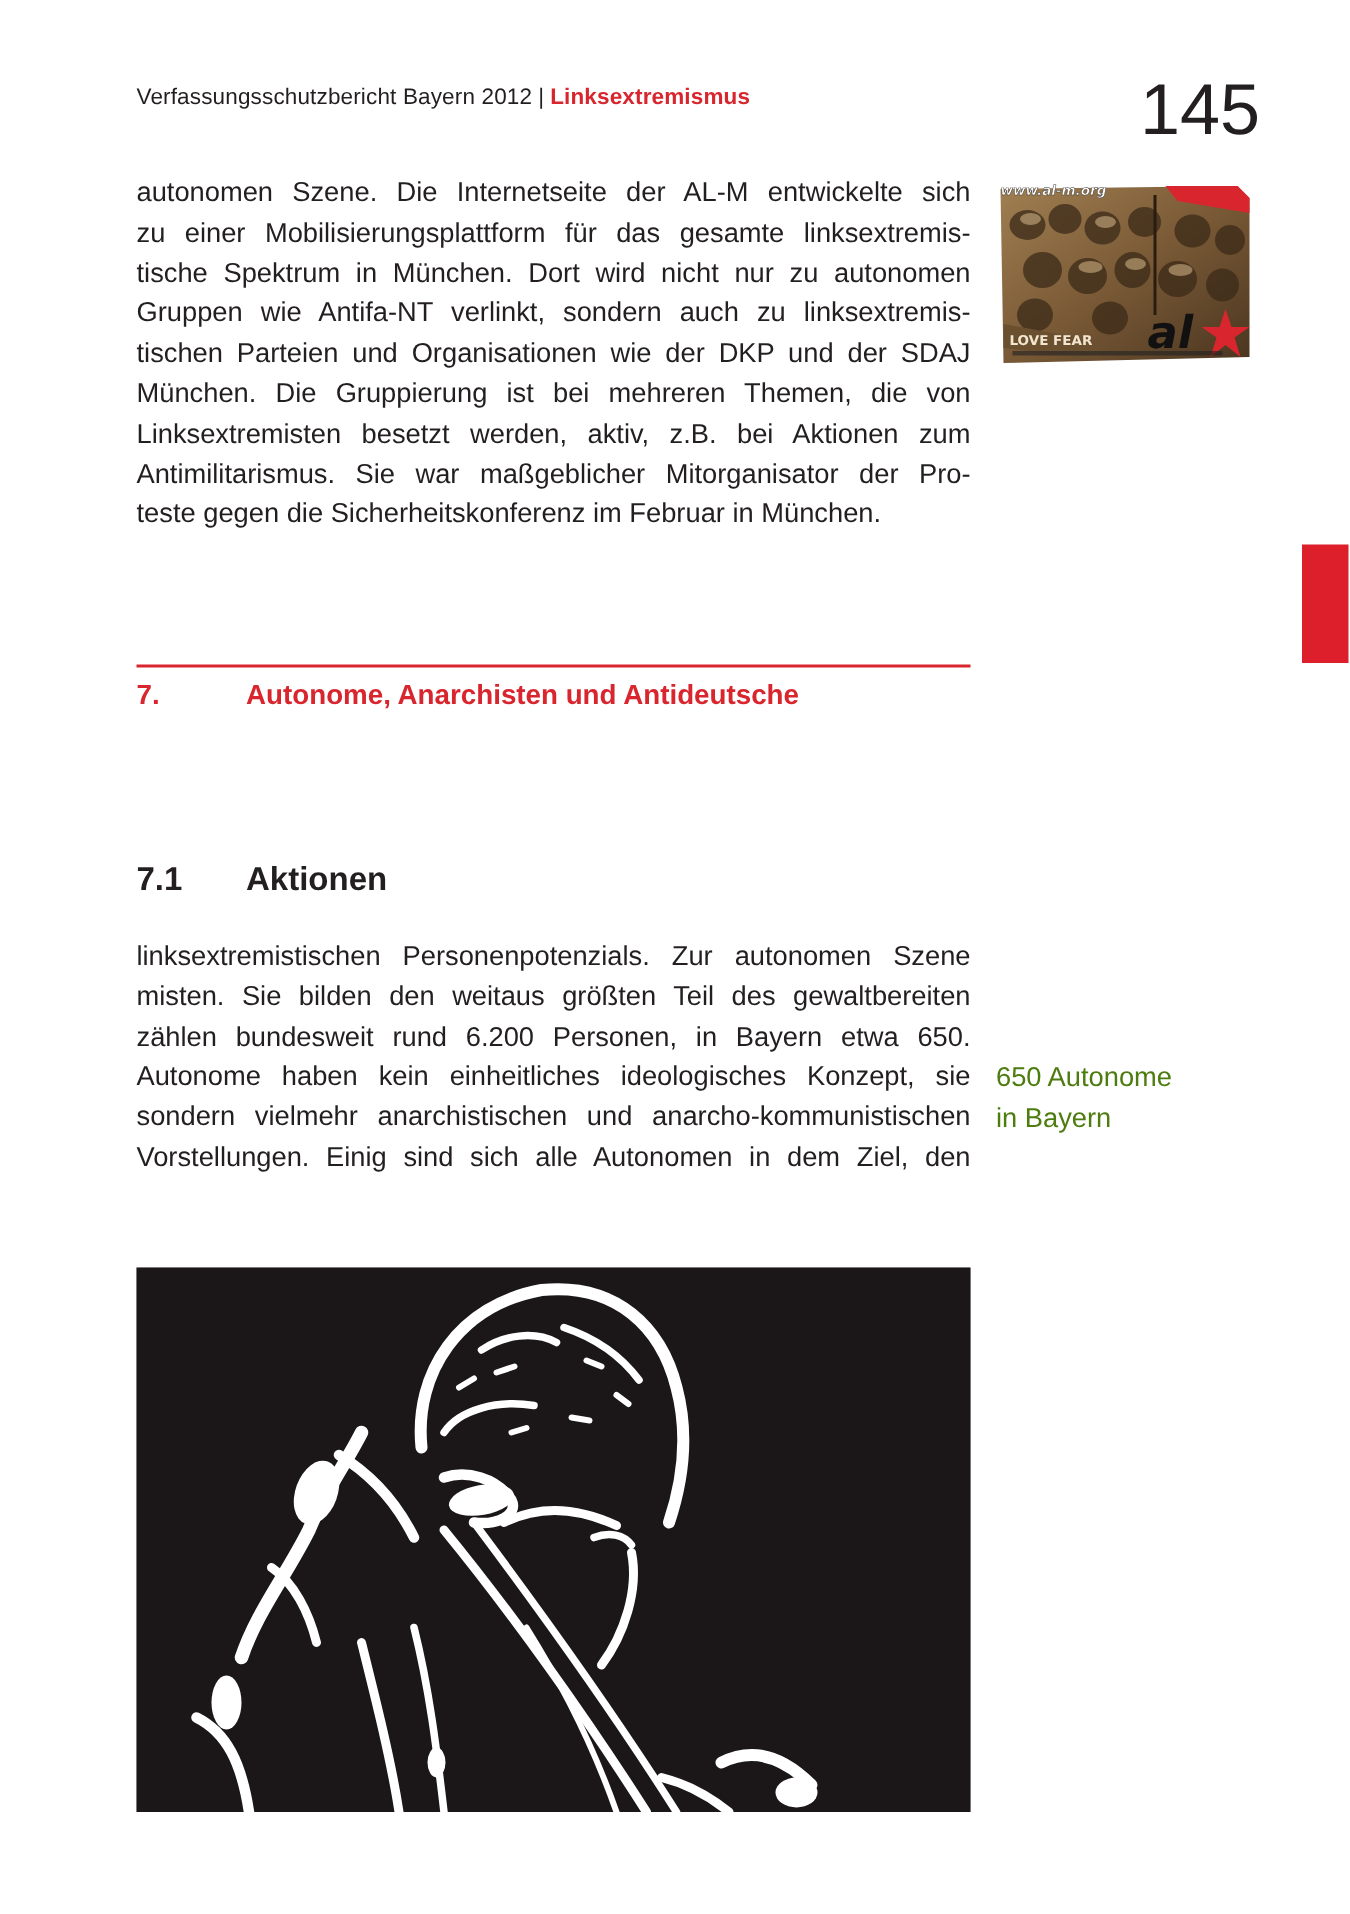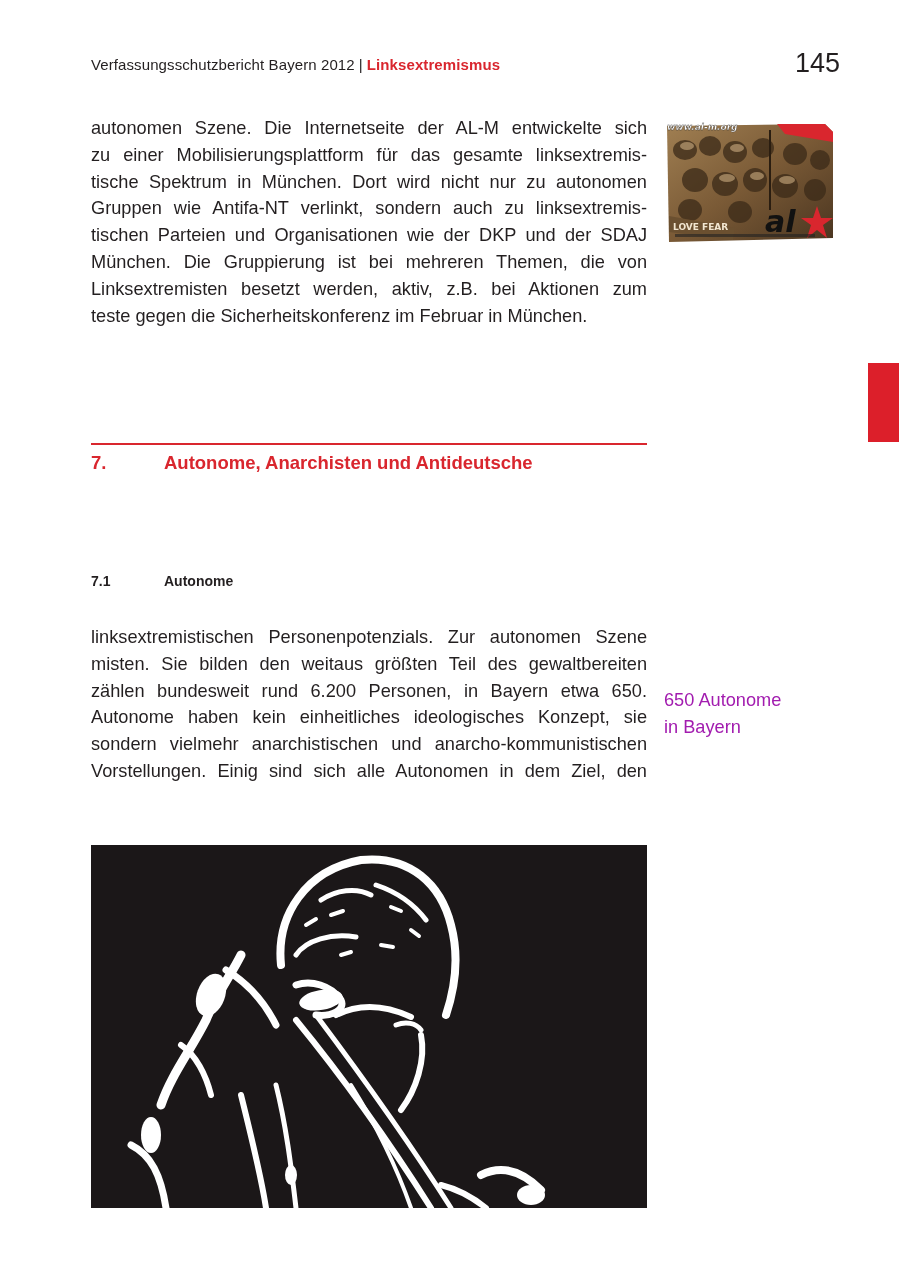--- a/index.html
+++ b/index.html
@@ -10,40 +10,40 @@
     }
     .abs { position: absolute; }
     .running-head {
       left: 91px; top: 56px; font-size: 15px; letter-spacing: 0.1px; color: #231f20;
       white-space: nowrap;
     }
     .running-head .sep { margin: 0 4px; }
     .running-head .section { color: #d9262e; font-weight: bold; }
     .page-number {
       left: 760px; top: 50px; width: 80px; text-align: right;
-      font-size: 27px; color: #231f20; line-height: 1;
+      font-size: 48px; color: #231f20; line-height: 1;
     }
     .body-text {
       left: 91px; width: 556px; font-size: 18.2px; line-height: 26.8px;
       text-align: justify; color: #231f20;
     }
     .body-text .line { display: block; text-align: justify; text-align-last: justify; white-space: nowrap; }
     .body-text .line.last { text-align-last: left; }
     .rule { left: 91px; top: 443px; width: 556px; height: 2px; background: #d9262e; }
     .h1 {
       left: 91px; top: 452px; font-size: 18.5px; font-weight: bold; color: #d9262e;
       display: flex; white-space: nowrap;
     }
     .h2 {
-      left: 91px; top: 573px; font-size: 14px; font-weight: bold; color: #231f20;
+      left: 91px; top: 573px; font-size: 22px; font-weight: bold; color: #231f20;
       display: flex; white-space: nowrap;
     }
     .h-num { width: 73px; }
     .margin-note {
-      left: 664px; top: 687px; font-size: 18.2px; line-height: 27px; color: #a21caf;
+      left: 664px; top: 705px; font-size: 18.2px; line-height: 27px; color: #4d7c0f;
     }
     .side-tab { left: 868px; top: 363px; width: 31px; height: 79px; background: #dc1f2a; }
     .logo-img { left: 665px; top: 120px; width: 172px; height: 126px; }
     .photo { left: 91px; top: 845px; width: 556px; height: 363px; background: #1b1718; overflow: hidden; }
   </style>
 </head>
 <body>
 
 <div class="abs running-head">
   <span>Verfassungsschutzbericht Bayern 2012</span><span class="sep">|</span><span class="section">Linksextremismus</span>
@@ -51,20 +51,21 @@
 <div class="abs page-number">145</div>
 
 <div class="abs body-text" style="top:115px;">
   <span class="line">autonomen Szene. Die Internetseite der AL-M entwickelte sich</span>
   <span class="line">zu einer Mobilisierungsplattform für das gesamte linksextremis-</span>
   <span class="line">tische Spektrum in München. Dort wird nicht nur zu autonomen</span>
   <span class="line">Gruppen wie Antifa-NT verlinkt, sondern auch zu linksextremis-</span>
   <span class="line">tischen Parteien und Organisationen wie der DKP und der SDAJ</span>
   <span class="line">München. Die Gruppierung ist bei mehreren Themen, die von</span>
   <span class="line">Linksextremisten besetzt werden, aktiv, z.B. bei Aktionen zum</span>
+  <span class="line">Antimilitarismus. Sie war maßgeblicher Mitorganisator der Pro-</span>
   <span class="line last">teste gegen die Sicherheitskonferenz im Februar in München.</span>
 </div>
 
 <div class="abs logo-img">
   <svg width="172" height="126" viewBox="0 0 172 126">
     <defs>
       <linearGradient id="sepia" x1="0" y1="0" x2="1" y2="1">
         <stop offset="0" stop-color="#a07f52"></stop>
         <stop offset="0.5" stop-color="#7a5a36"></stop>
         <stop offset="1" stop-color="#4a3520"></stop>
@@ -111,21 +112,21 @@
 <div class="abs side-tab"></div>
 
 <div class="abs rule"></div>
 <div class="abs h1">
   <span class="h-num">7.</span>
   <span>Autonome, Anarchisten und Antideutsche</span>
 </div>
 
 <div class="abs h2">
   <span class="h-num">7.1</span>
-  <span>Autonome</span>
+  <span>Aktionen</span>
 </div>
 
 <div class="abs body-text" style="top:624px;">
   <span class="line">linksextremistischen Personenpotenzials. Zur autonomen Szene</span>
   <span class="line">misten. Sie bilden den weitaus größten Teil des gewaltbereiten</span>
   <span class="line">zählen bundesweit rund 6.200 Personen, in Bayern etwa 650.</span>
   <span class="line">Autonome haben kein einheitliches ideologisches Konzept, sie</span>
   <span class="line">sondern vielmehr anarchistischen und anarcho-kommunistischen</span>
   <span class="line">Vorstellungen. Einig sind sich alle Autonomen in dem Ziel, den</span>
 </div>

